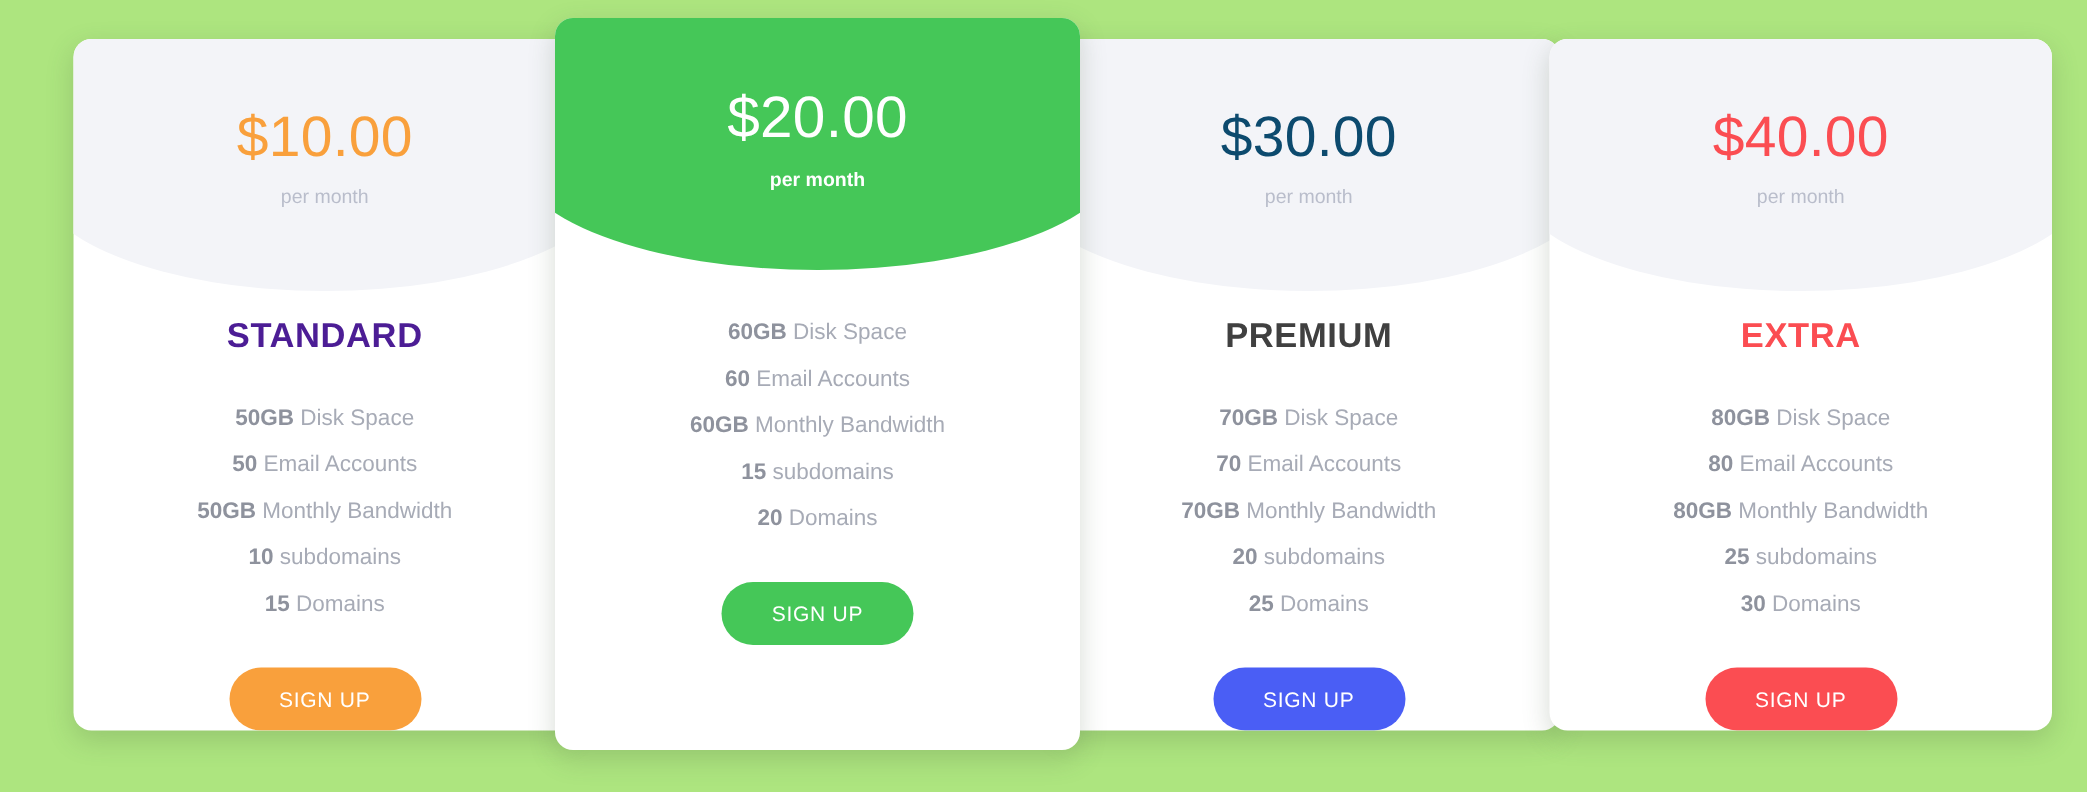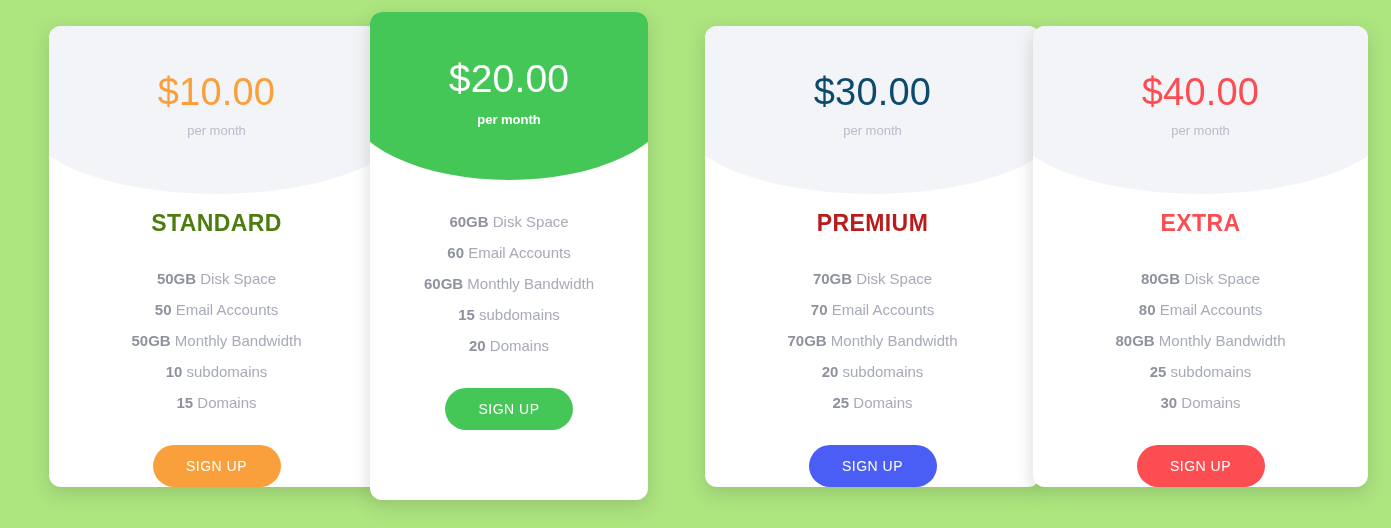--- a/index.html
+++ b/index.html
@@ -37,21 +37,21 @@
 
   
   .plan-card.normal {
     top: 26px;
     width: 335px;
     height: 461px;
     z-index: 1;
   }
   .plan-card.featured {
     top: 12px;
-    width: 278px;
+    width: 350px;
     height: 488px;
     z-index: 5;
   }
 
   .plan-standard { left: 37px; }
   .plan-business { left: 358px; }
   .plan-premium  { left: 693px; }
   .plan-extra    { left: 1021px; }
 
   
@@ -105,23 +105,23 @@
 
   
   .card-body { padding: 0 18px; }
 
   .plan-name {
     font-size: 23px;
     font-weight: 700;
     letter-spacing: 0.4px;
     margin-top: 16px;
   }
-  .plan-standard .plan-name { color: #4d7c0f; }
+  .plan-standard .plan-name { color: #4c1d95; }
   .plan-business .plan-name { color: #45c758; }
-  .plan-premium  .plan-name { color: #b91c1c; }
+  .plan-premium  .plan-name { color: #404040; }
   .plan-extra    .plan-name { color: #fb4d52; text-align: center; }
 
   .feature-list {
     list-style: none;
     margin-top: 26px;
   }
   .feature-list li {
     font-size: 15px;
     color: #a7abb6;
     line-height: 1;

